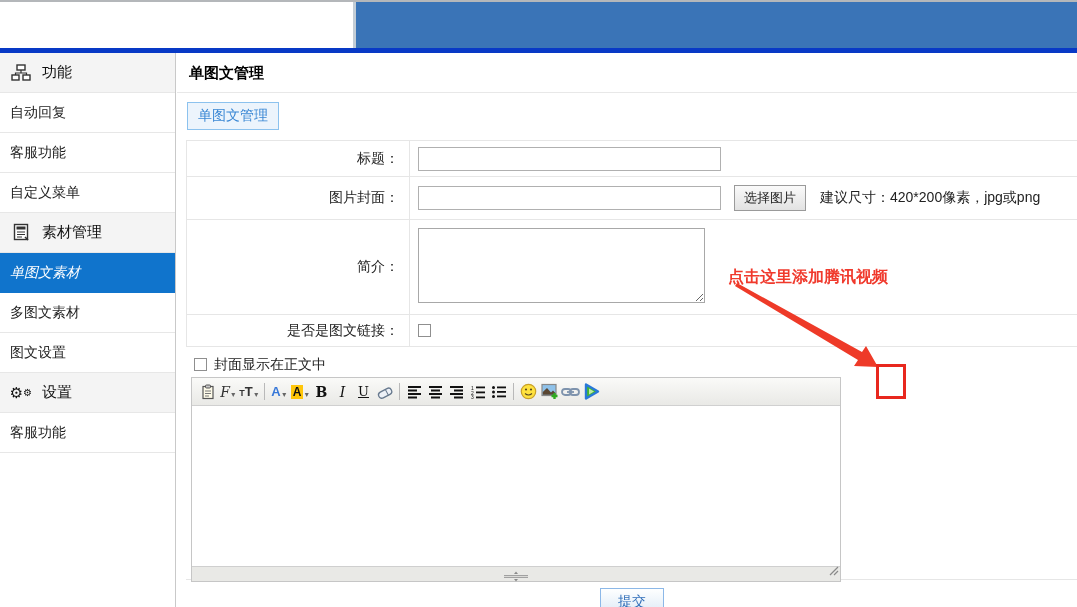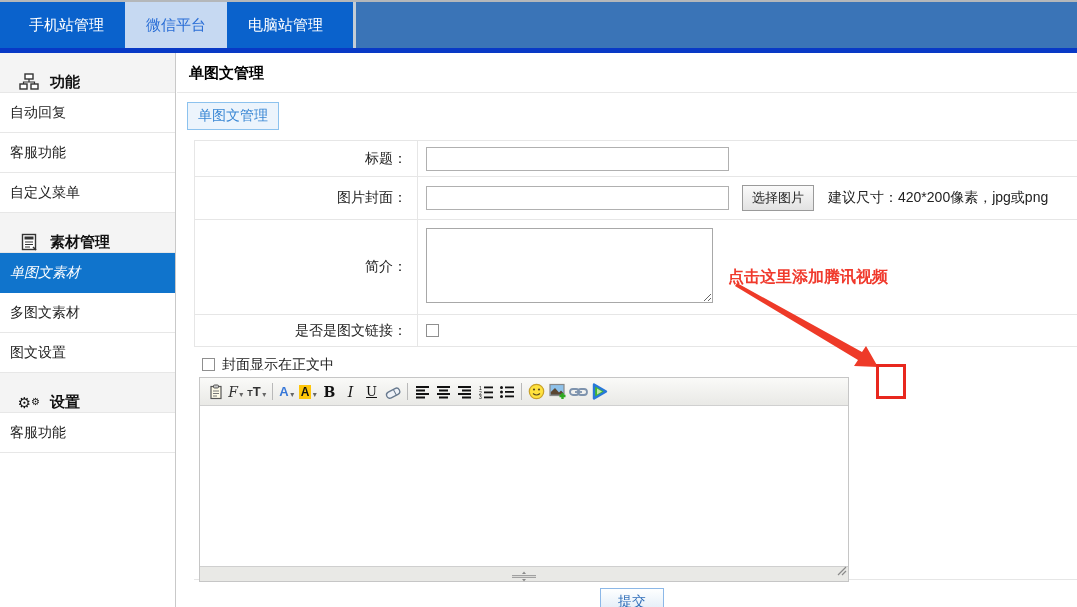--- a/index.html
+++ b/index.html
@@ -12,34 +12,34 @@
   .topnav .topline { position:absolute; top:0; left:0; right:0; height:2px; background:#b4b7ba; z-index:3; }
   .tabs-zone { position:absolute; top:0; left:0; width:353px; height:48px; background:#0a62cc; display:flex; padding-left:8px; }
   .nav-rest { position:absolute; top:0; left:353px; right:0; height:48px; background:#3a74b7; border-left:3px solid #c3cdd6; }
   .nav-bottom { position:absolute; top:48px; left:0; width:100%; height:5px; background:#0839c6; }
   .nav-tab { height:48px; line-height:50px; padding:0 21px; font-size:15px; color:#fff; cursor:pointer; }
   .nav-tab.active { background:#c6d9f2; color:#2a6ed6; }
 
   
   .sidebar { position:absolute; top:53px; left:0; width:176px; bottom:0; background:#fff; border-right:1px solid #c9c9c9; }
   .side-row { height:40px; display:flex; align-items:center; border-bottom:1px solid #e7e7e7; font-size:14px; cursor:pointer; }
-  .side-header { background:#f4f4f4; font-weight:bold; font-size:15px; color:#111; padding-left:16px; cursor:default;align-items:flex-end; }
+  .side-header { background:#f4f4f4; font-weight:normal; font-size:15px; color:#111; padding-left:8px; cursor:default; }
   .side-header .hicon { width:26px; height:20px; margin-right:8px; display:flex; align-items:center; justify-content:center; }
   .side-item { padding-left:10px; color:#222; background:#fff; }
   .side-item.selected { background:#1074cc; color:#fff; border-bottom:1px solid #1074cc;font-style:italic; }
   .gearglyph { font-size:15px; line-height:1; color:#111; }
   .gearglyph .small { font-size:10px; vertical-align:-2px; }
 
   
   .content { position:absolute; top:53px; left:177px; width:900px; bottom:0; background:#fff; }
   .page-title { font-size:15px; font-weight:bold; color:#000; padding:11px 0 9px 12px; border-bottom:1px solid #e8e8e8; }
   .btn-row { padding:9px 0 10px 10px; }
   .tab-btn { display:inline-block; min-width:88px; text-align:center; padding:4px 10px; background:#ecf4fc; border:1px solid #8cc2ee; color:#3a87d4; font-size:14px; cursor:pointer; }
 
-  .form-table { margin-left:17px; border-top:1px solid #e6e6e6; }
+  .form-table { margin-left:9px; border-top:1px solid #e6e6e6; }
   .frow { display:flex; border-bottom:1px solid #e6e6e6; }
   .flabel { width:224px; border-left:1px solid #e6e6e6; border-right:1px solid #e6e6e6;
     display:flex; align-items:center; justify-content:flex-end; padding-right:10px; font-size:14px; color:#222; }
   .ffield { flex:1; position:relative; }
 
   .row-title { height:36px; }
   .row-cover { height:43px; }
   .row-intro { height:95px; }
   .row-islink { height:32px; }
   .row-body  { height:233px; }
@@ -90,25 +90,20 @@
   
   .overlay { position:absolute; inset:0; pointer-events:none; z-index:8; }
   .anno-text { position:absolute; left:728px; top:251px; font-size:16px; color:#f0392c; font-weight:bold;margin-top:16px; }
   .red-box { position:absolute; left:876px; top:364px; width:30px; height:35px; border:3px solid #e8281e; }
 </style>
 </head>
 <body>
 
 <div class="topnav">
   <div class="topline"></div>
-  <div class="tabs-zone">
-    <div class="nav-tab">手机站管理</div>
-    <div class="nav-tab active">微信平台</div>
-    <div class="nav-tab">电脑站管理</div>
-  </div>
   <div class="nav-rest"></div>
   <div class="nav-bottom"></div>
 </div>
 
 <div class="sidebar">
   <div class="side-row side-header">
     <span class="hicon">
       <svg width="20" height="18" viewBox="0 0 20 18">
           <g fill="#fff" stroke="#333" stroke-width="1.4">
             <rect x="6" y="1" width="8" height="5"></rect>

